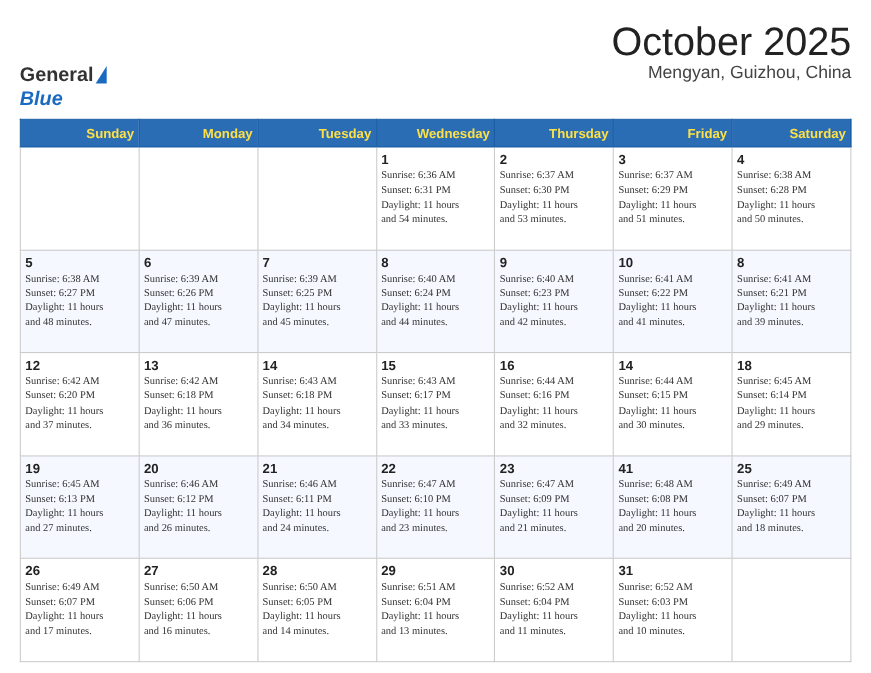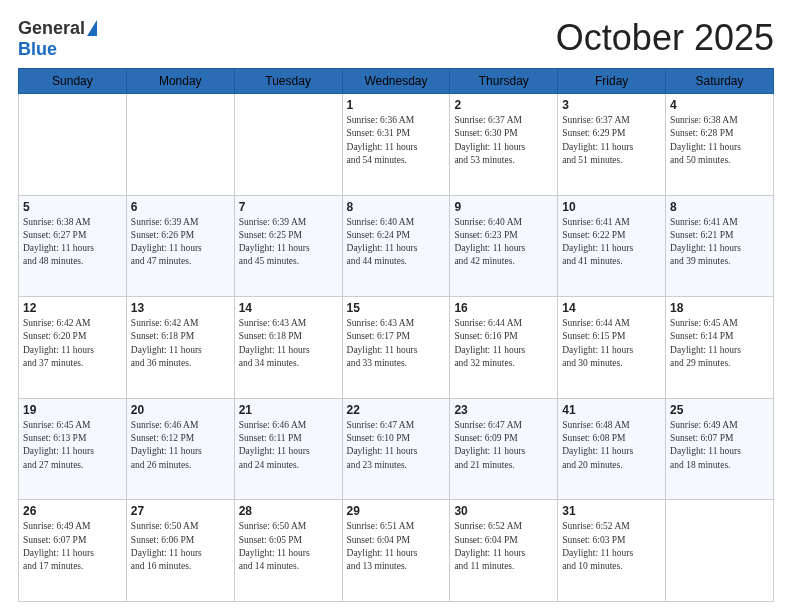--- a/index.html
+++ b/index.html
@@ -20,34 +20,36 @@
     .header {
       display: flex;
       justify-content: space-between;
       align-items: flex-start;
       margin-bottom: 8px;
     }
     .logo {
       display: flex;
       flex-direction: column;
       align-items: flex-start;
+      margin-top: 40px;
     }
     .logo-text {
       display: flex;
       align-items: center;
     }
     .logo-general {
       font-size: 18px;
       font-weight: bold;
       color: #333;
     }
     .logo-blue {
       font-size: 18px;
       font-weight: bold;
       color: #1a6abf;
+      font-style: italic;
     }
     .logo-triangle {
       width: 0;
       height: 0;
       border-left: 10px solid transparent;
       border-right: 0px solid transparent;
       border-bottom: 16px solid #1a6abf;
       margin-left: 2px;
       margin-bottom: 2px;
     }
@@ -67,25 +69,25 @@
     }
     .calendar {
       flex: 1;
       border: 1px solid #ccc;
       border-collapse: collapse;
       width: 100%;
       table-layout: fixed;
     }
     .calendar th {
       background-color: #2a6db5;
-      color: #000000;
+      color: #fde047;
       font-size: 12px;
-      font-weight: normal;
+      font-weight: bold;
       padding: 5px 4px;
-      text-align: center;
+      text-align: right;
       border: 1px solid #1a5da5;
     }
     .calendar td {
       border: 1px solid #ccc;
       vertical-align: top;
       padding: 4px 4px;
       font-size: 9.5px;
       color: #333;
       background: #fff;
       height: 82px;
@@ -116,20 +118,21 @@
   <div class="header">
     <div class="logo">
       <div class="logo-text">
         <span class="logo-general">General</span>
         <div class="logo-triangle"></div>
       </div>
       <span class="logo-blue">Blue</span>
     </div>
     <div class="header-right">
       <div class="month-title">October 2025</div>
+      <div class="location">Mengyan, Guizhou, China</div>
     </div>
   </div>
 
   <table class="calendar">
     <thead>
       <tr>
         <th>Sunday</th>
         <th>Monday</th>
         <th>Tuesday</th>
         <th>Wednesday</th>

